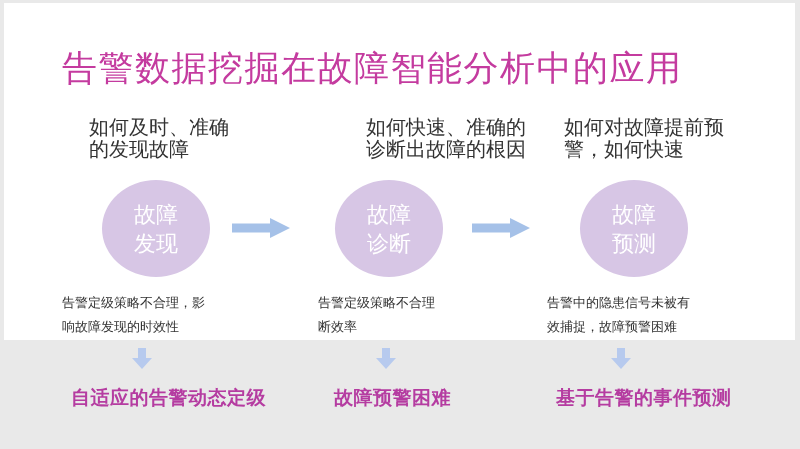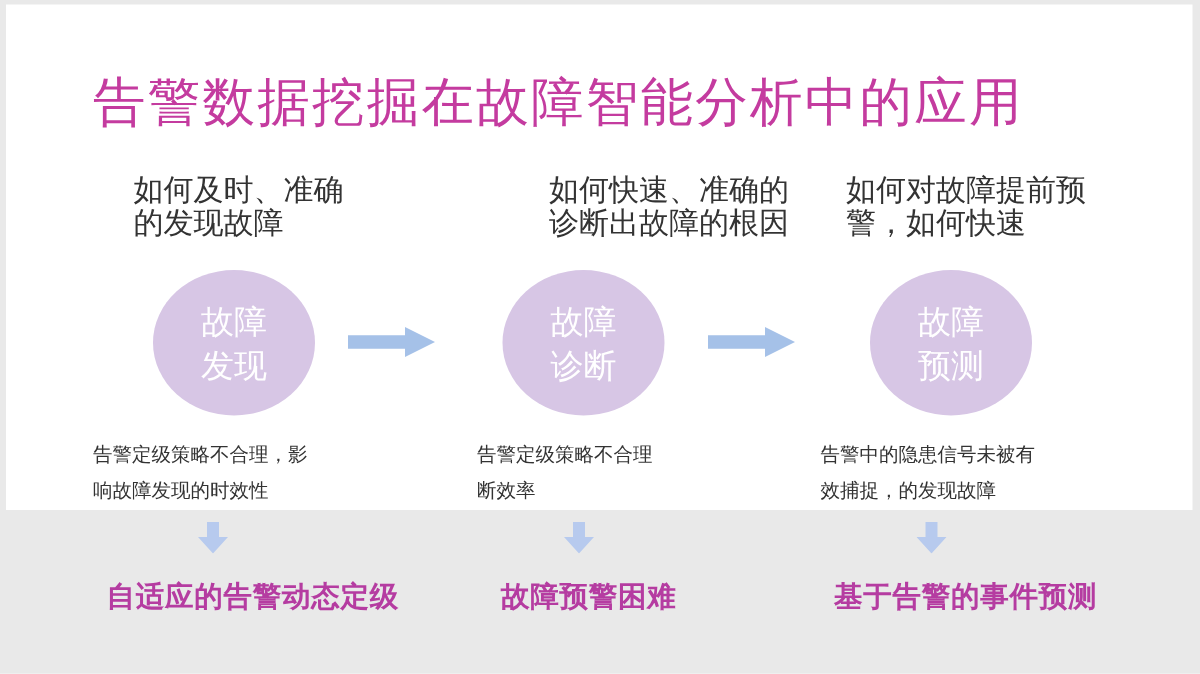--- a/index.html
+++ b/index.html
@@ -149,20 +149,20 @@
       <path d="M0,8.5 H38 V3 L58,13 L38,23 V17.5 H0 Z" fill="currentColor"></path>
     </svg>
 
     <div class="question c2">如何对故障提前预
 警，如何快速</div>
     <div class="circle c2">
       <span>故障
 预测</span>
     </div>
     <div class="problem c2">告警中的隐患信号未被有
-效捕捉，的发现故障</div>
+效捕捉，故障预警困难</div>
     <svg class="darrow c2" viewBox="0 0 20 21" aria-hidden="true">
       <path d="M6,0 H14 V10 H20 L10,21 L0,10 H6 Z" fill="currentColor"></path>
     </svg>
     <div class="solution c2">基于告警的事件预测</div>
 
   </div>
 </div>
 
 </body></html>

